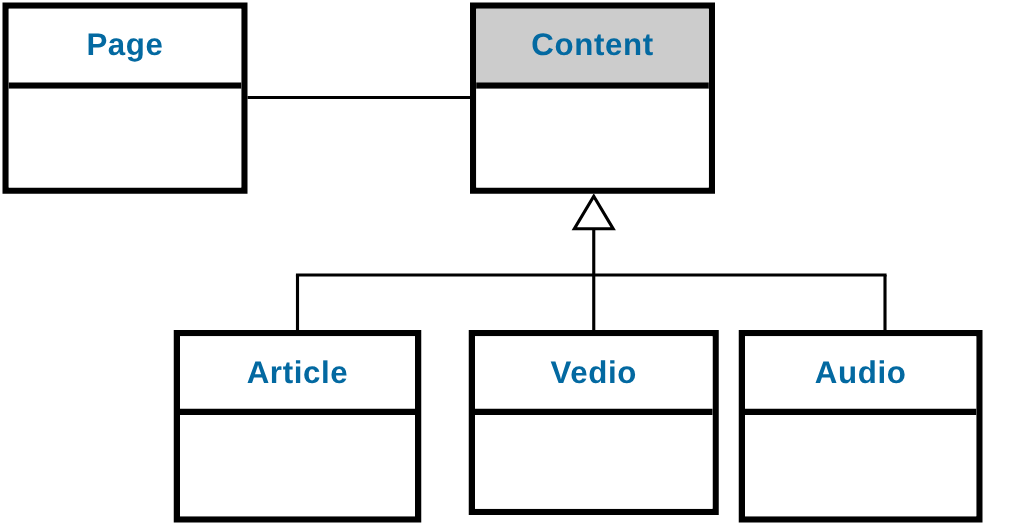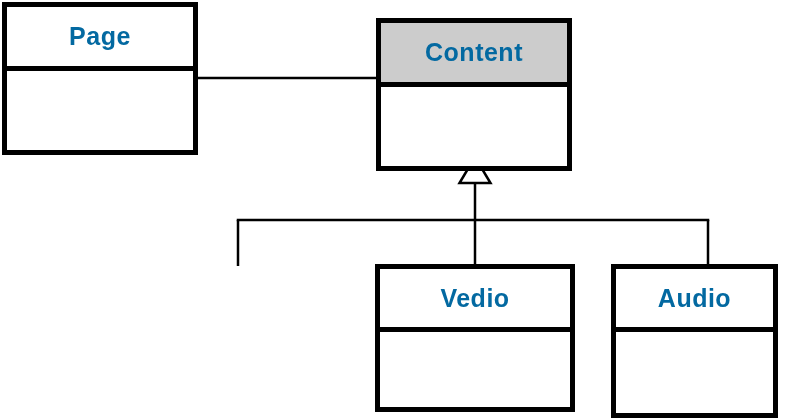--- a/index.html
+++ b/index.html
@@ -43,24 +43,24 @@
     font-weight: bold;
     letter-spacing: 0.5px;
     color: #0369a1;
     background: #ffffff;
   }
   .uml-header.shaded { background: #cccccc; }
   .uml-body { flex: 1; background: #ffffff; }
 
   
   #box-page    { left: 2px;   top: 2px;   width: 196px; height: 153px; }
-  #box-content { left: 376px; top: 2px;   width: 196px; height: 153px; margin-top: 16px; }
+  #box-content { left: 376px; top: 2px;   width: 196px; height: 153px; }
   #box-article { left: 139px; top: 264px; width: 198px; height: 154px; }
   #box-vedio   { left: 375px; top: 264px; width: 200px; height: 148px; }
-  #box-audio   { left: 611px; top: 264px; width: 167px; height: 154px; justify-content: space-between; }
+  #box-audio   { left: 591px; top: 264px; width: 195px; height: 154px; justify-content: space-between; }
   #box-page .uml-header, #box-content .uml-header { height: 64px; }
   #box-article .uml-header, #box-vedio .uml-header, #box-audio .uml-header { height: 63px; }
 </style>
 </head>
 <body>
 
 <div class="canvas">
 
   <svg class="connector-layer" width="810" height="420" viewBox="0 0 810 420" xmlns="http://www.w3.org/2000/svg">
 
@@ -78,20 +78,24 @@
   <div class="uml-box" id="box-page">
     <div class="uml-header">Page</div>
     <div class="uml-body"></div>
   </div>
 
   <div class="uml-box" id="box-content">
     <div class="uml-header shaded">Content</div>
     <div class="uml-body"></div>
   </div>
 
+  <div class="uml-box" id="box-article">
+    <div class="uml-header">Article</div>
+    <div class="uml-body"></div>
+  </div>
 
   <div class="uml-box" id="box-vedio">
     <div class="uml-header">Vedio</div>
     <div class="uml-body"></div>
   </div>
 
   <div class="uml-box" id="box-audio">
     <div class="uml-header">Audio</div>
     <div class="uml-body"></div>
   </div>

